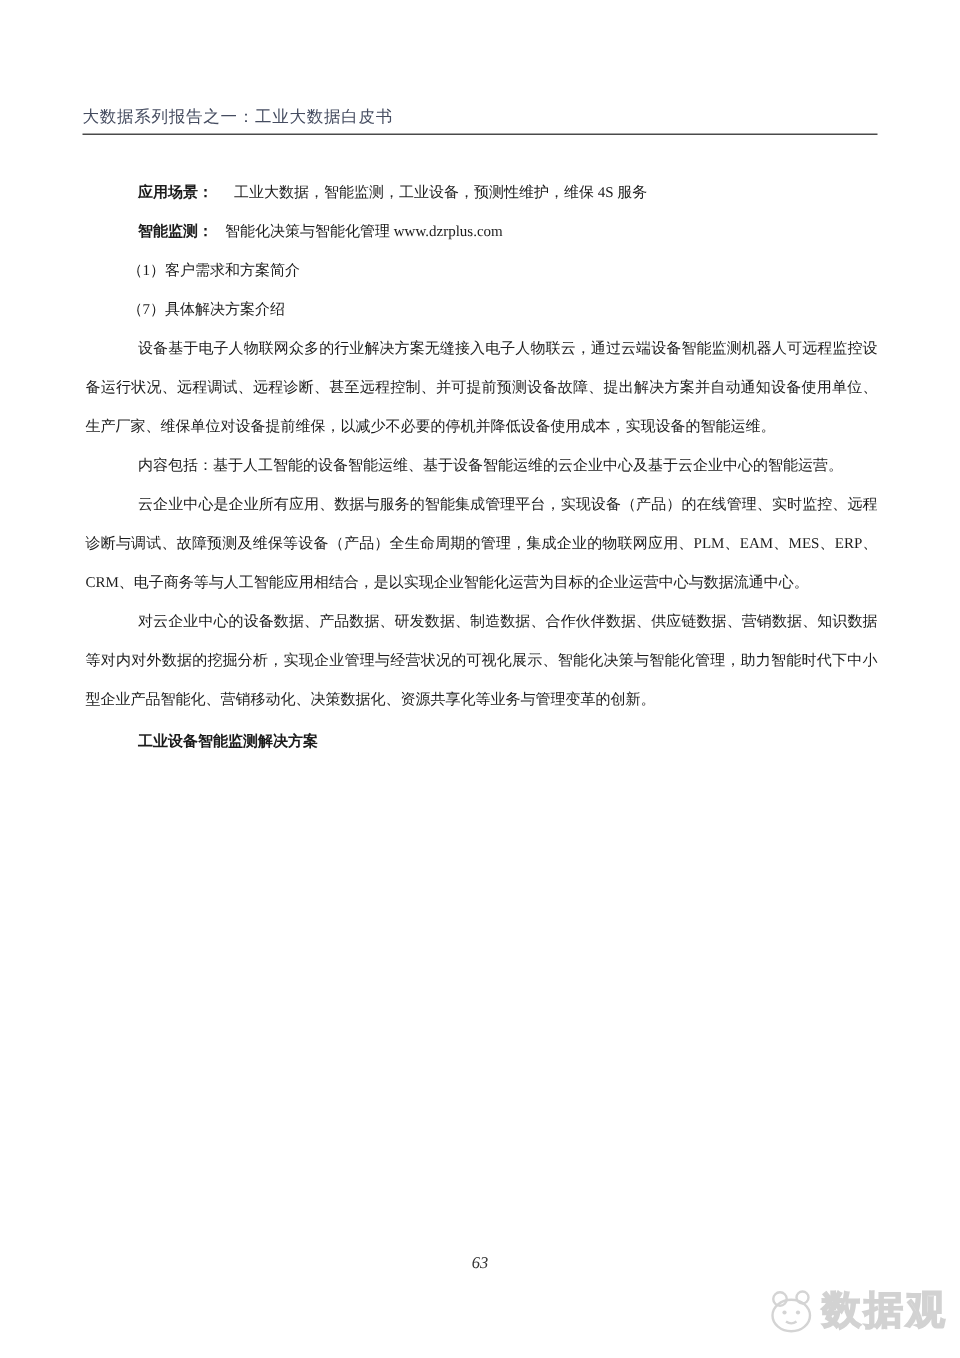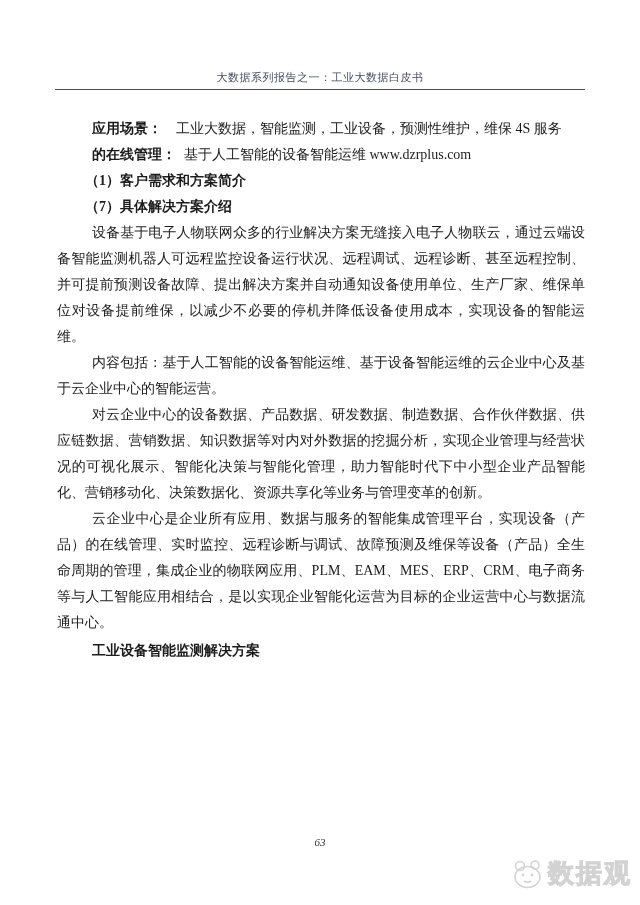--- a/index.html
+++ b/index.html
@@ -12,43 +12,43 @@
   .page {
     position: absolute; inset: 0;
     background: #ffffff;
   }
   
   .header {
     position: absolute;
     left: 55px; right: 55px; top: 70px;
   }
   .header-title {
-    text-align: center;
+    text-align: left;
     font-size: 11px;
     letter-spacing: 0.5px;
     color: var(--header-color, #454c60);
     padding-bottom: 4px;
   }
   .header-rule {
     border-bottom: 1px solid #4a4a4a;
     height: 0;
   }
   
   .content {
     position: absolute;
     left: 57px; right: 55px; top: 116px;
     color: var(--body-color, #1c1c1c);
-    font-size: 14px;
+    font-size: 10px;
     line-height: 26px;
   }
   .meta-line { text-indent: 35px; }
   .meta-label { font-weight: bold; }
   .gap-wide { margin-left: 14px; }
   .gap-small { margin-left: 8px; }
-  .sec-heading { text-indent: 28px; font-weight: bold; }
+  .sec-heading { text-indent: 28px; }
   .para {
     text-indent: 35px;
     text-align: justify;
   }
   .bold-heading {
     text-indent: 35px;
     font-weight: bold;
     margin-top: 2px;
   }
   
@@ -86,35 +86,35 @@
     <div class="header-rule"></div>
   </div>
 
   <div class="content">
 
     <div class="meta-line">
       <span class="meta-label">应用场景：</span><span class="gap-wide">工业大数据，智能监测，工业设备，预测性维护，维保 4S 服务</span>
     </div>
 
     <div class="meta-line">
-      <span class="meta-label">的在线管理：</span><span class="gap-small">基于人工智能的设备智能运维 www.dzrplus.com</span>
+      <span class="meta-label">智能监测：</span><span class="gap-small">智能化决策与智能化管理 www.dzrplus.com</span>
     </div>
 
     <div class="sec-heading">（1）客户需求和方案简介</div>
 
 
     <div class="sec-heading">（7）具体解决方案介绍</div>
 
     <div class="para">设备基于电子人物联网众多的行业解决方案无缝接入电子人物联云，通过云端设备智能监测机器人可远程监控设备运行状况、远程调试、远程诊断、甚至远程控制、并可提前预测设备故障、提出解决方案并自动通知设备使用单位、生产厂家、维保单位对设备提前维保，以减少不必要的停机并降低设备使用成本，实现设备的智能运维。</div>
 
     <div class="para">内容包括：基于人工智能的设备智能运维、基于设备智能运维的云企业中心及基于云企业中心的智能运营。</div>
 
+    <div class="para">云企业中心是企业所有应用、数据与服务的智能集成管理平台，实现设备（产品）的在线管理、实时监控、远程诊断与调试、故障预测及维保等设备（产品）全生命周期的管理，集成企业的物联网应用、PLM、EAM、MES、ERP、CRM、电子商务等与人工智能应用相结合，是以实现企业智能化运营为目标的企业运营中心与数据流通中心。</div>
+
     <div class="para">对云企业中心的设备数据、产品数据、研发数据、制造数据、合作伙伴数据、供应链数据、营销数据、知识数据等对内对外数据的挖掘分析，实现企业管理与经营状况的可视化展示、智能化决策与智能化管理，助力智能时代下中小型企业产品智能化、营销移动化、决策数据化、资源共享化等业务与管理变革的创新。</div>
-
-    <div class="para">云企业中心是企业所有应用、数据与服务的智能集成管理平台，实现设备（产品）的在线管理、实时监控、远程诊断与调试、故障预测及维保等设备（产品）全生命周期的管理，集成企业的物联网应用、PLM、EAM、MES、ERP、CRM、电子商务等与人工智能应用相结合，是以实现企业智能化运营为目标的企业运营中心与数据流通中心。</div>
 
     <div class="bold-heading">工业设备智能监测解决方案</div>
 
   </div>
 
   <div class="footer">
     <span>63</span>
   </div>
 
   <div class="watermark">

